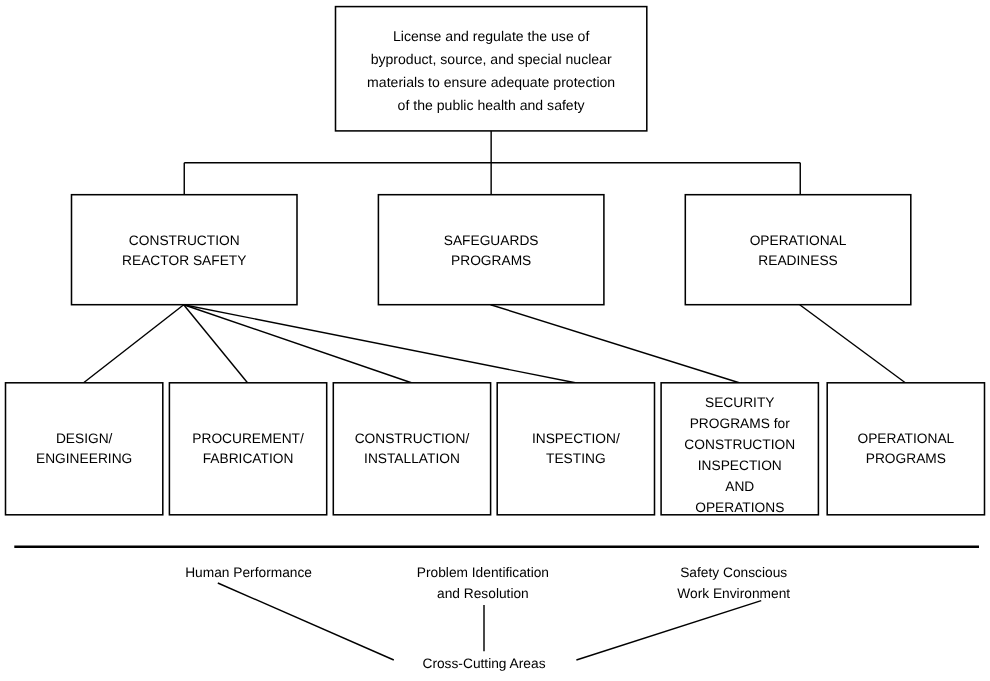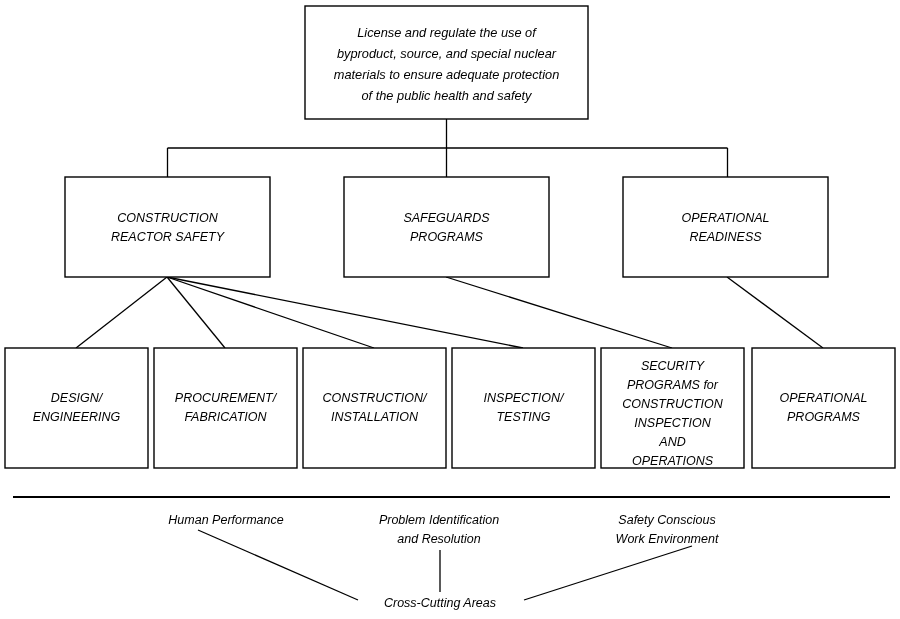--- a/index.html
+++ b/index.html
@@ -10,21 +10,20 @@
   body {
     width: 900px;
     height: 619px;
     font-family: "Liberation Sans", sans-serif;
     overflow: hidden;
   }
   #diagram-root {
     position: relative;
     width: 900px;
     height: 619px;
-    font-style: italic;
   }
   svg.diagram {
     display: block;
     width: 900px;
     height: 619px;
   }
   .node-box {
     fill: #ffffff;
     stroke: #000000;
     stroke-width: 1.4;

